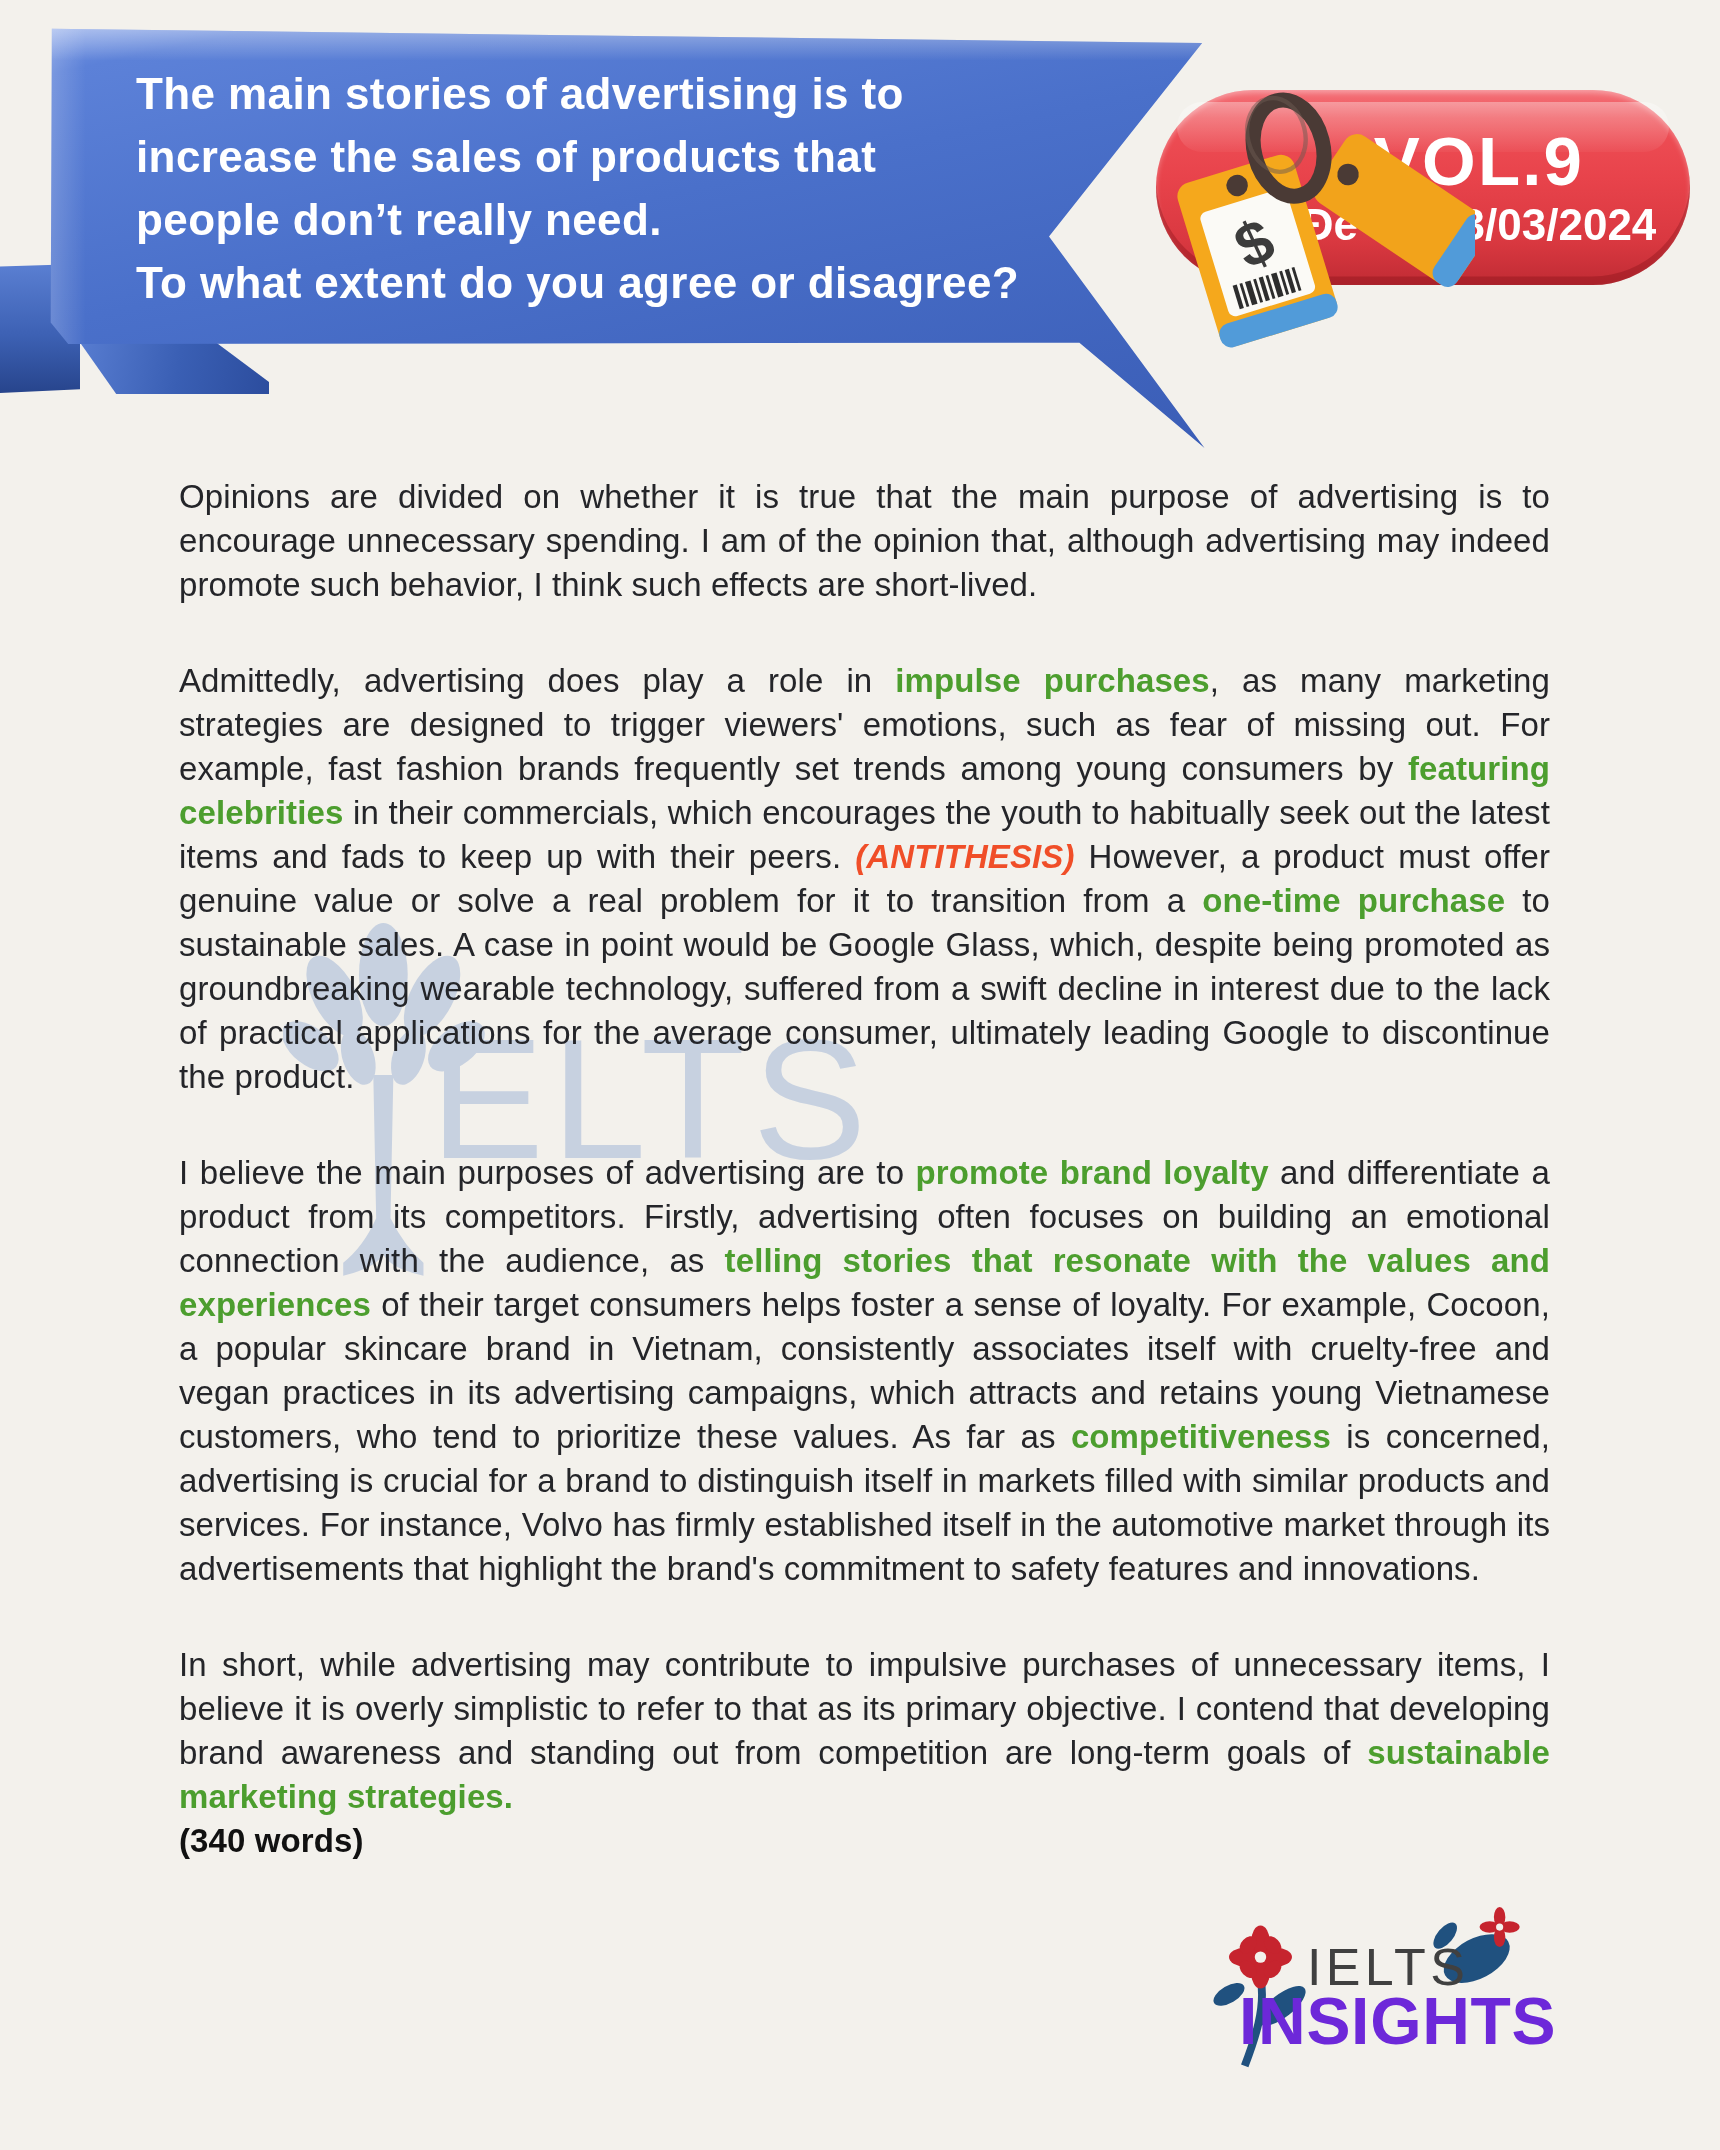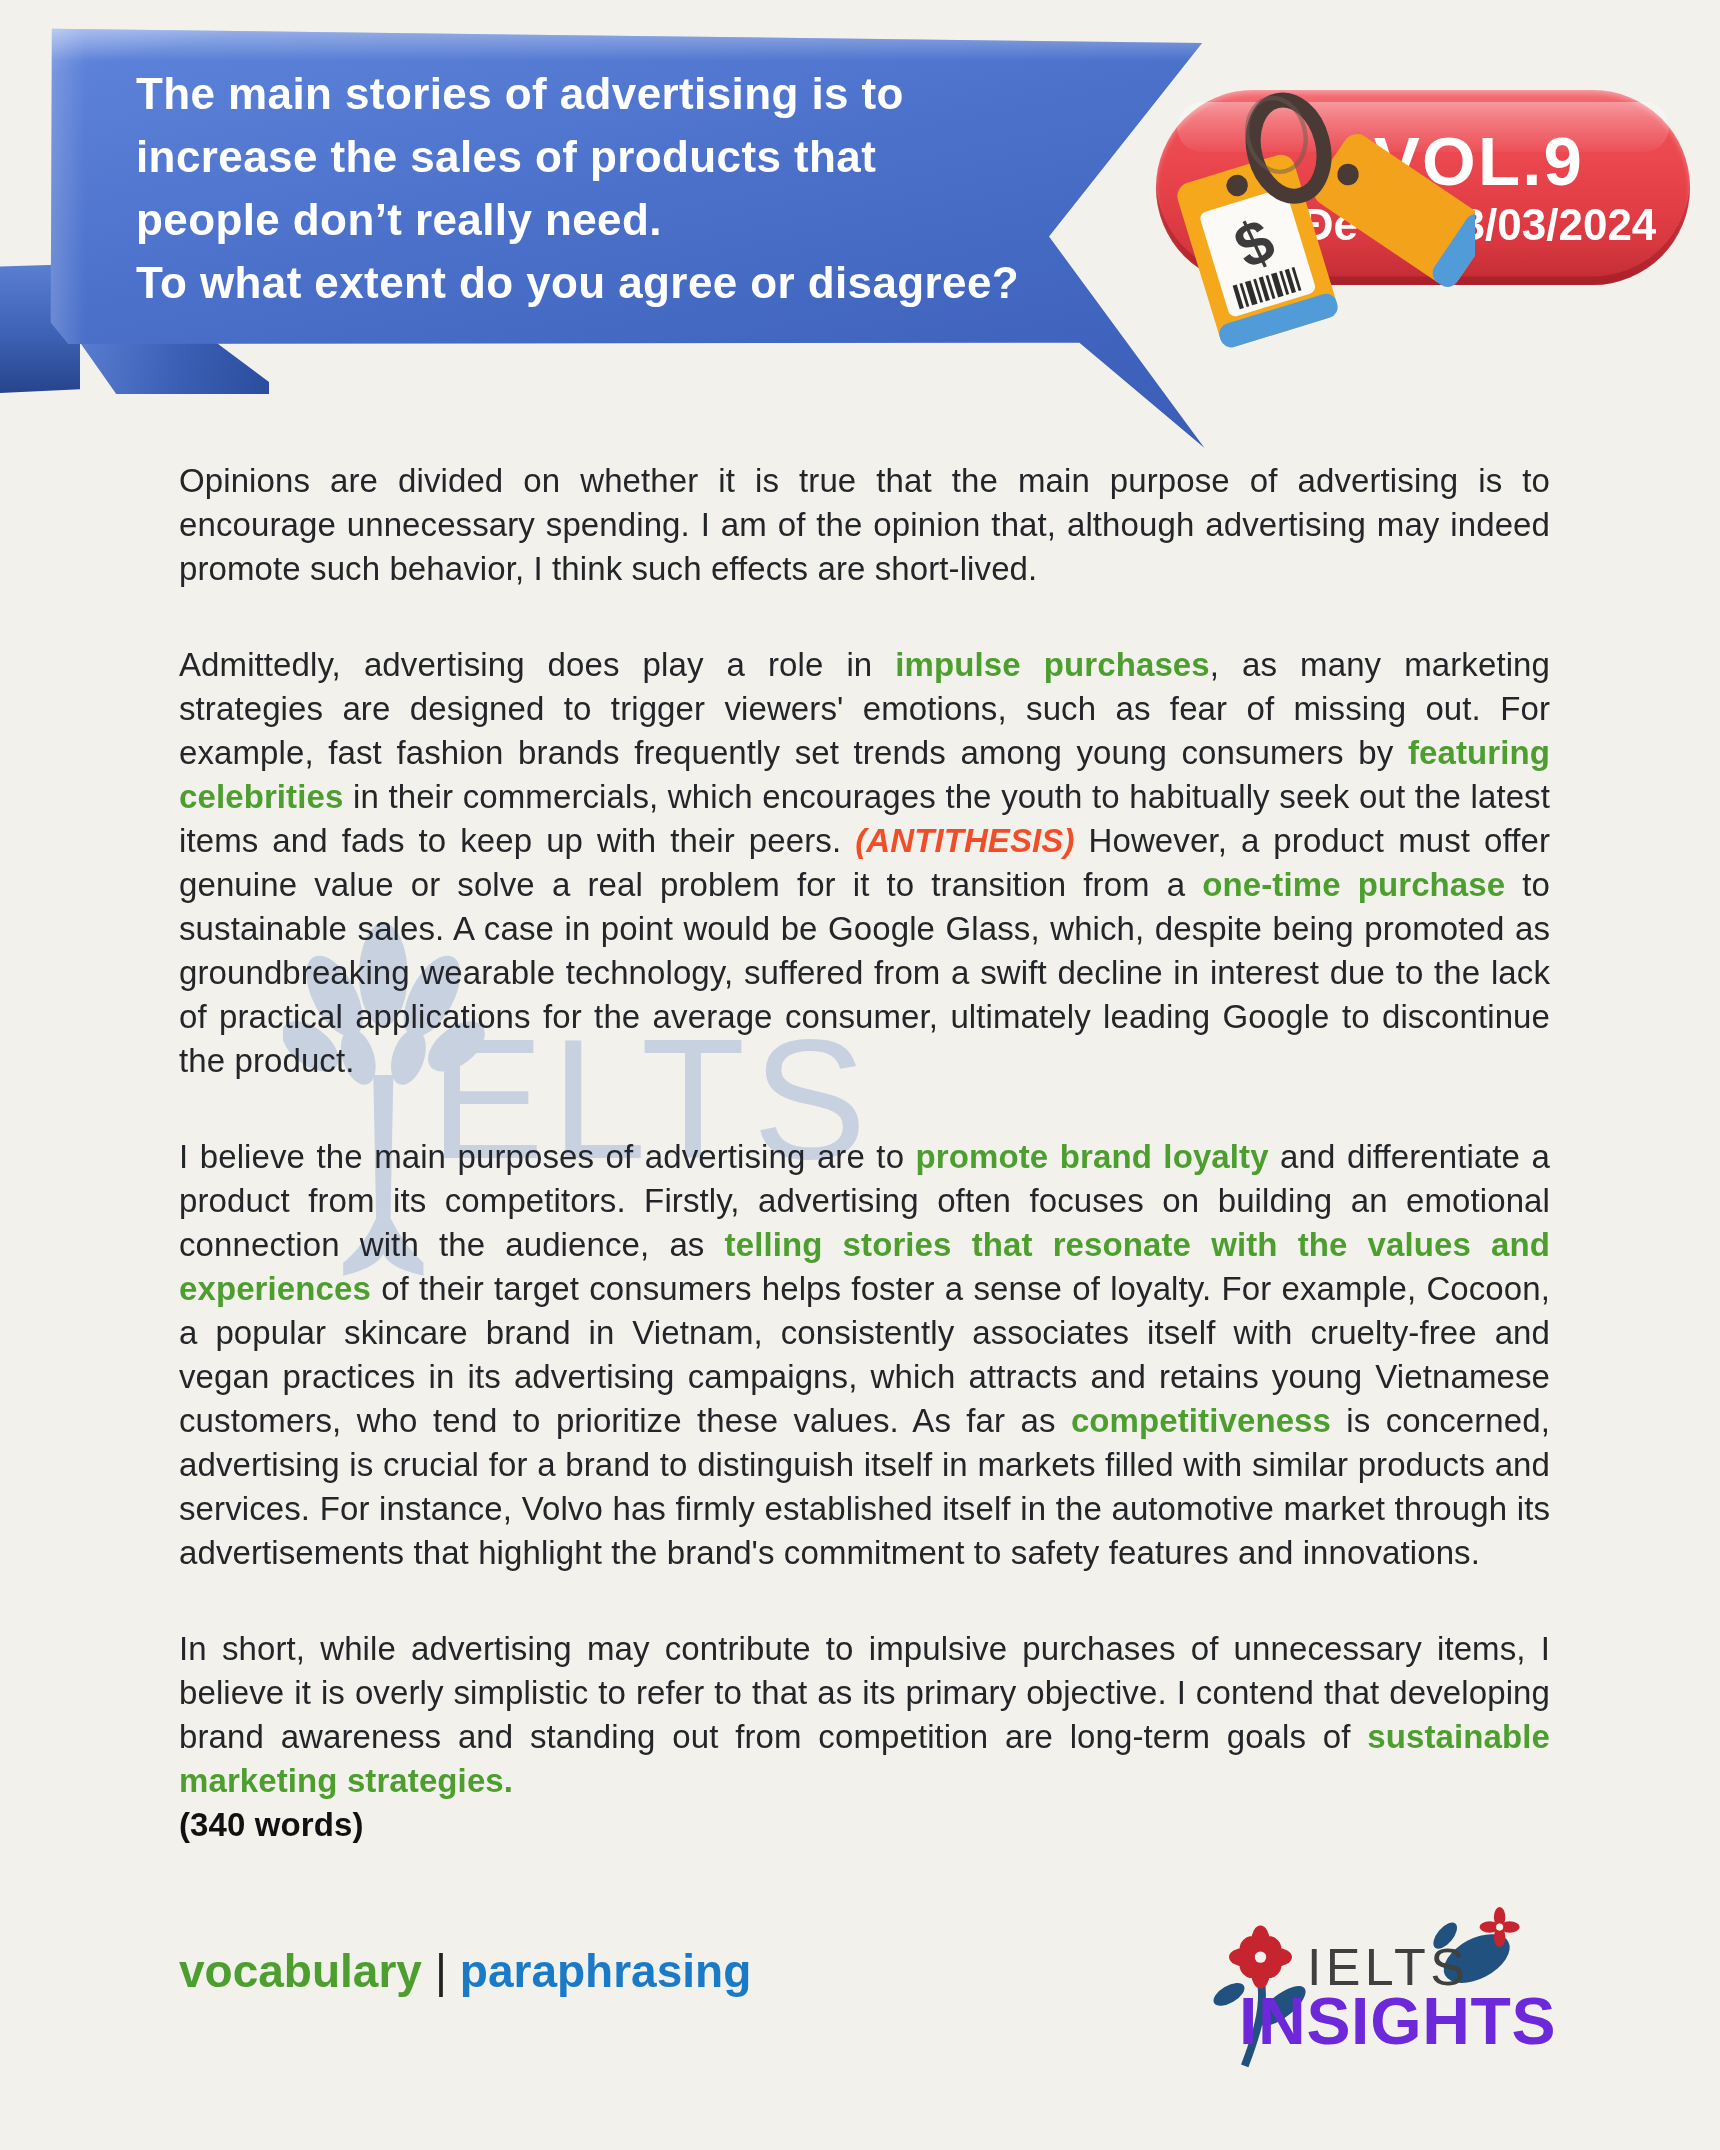--- a/index.html
+++ b/index.html
@@ -44,21 +44,21 @@
     flex-direction:column;align-items:center;justify-content:center;gap:5.7px;color:#fff;}
   .vol-number{font-size:69px;font-weight:800;letter-spacing:2.2px;line-height:69px;}
   .vol-date{font-size:44px;font-weight:600;line-height:46px;}
   .price-tags{position:absolute;left:1138px;top:85px;z-index:7;}
 
   
   .essay{position:absolute;left:179px;top:459px;width:1371px;z-index:2;
     color:#242529;font-size:33px;line-height:44px;font-weight:300;text-align:justify;
     letter-spacing:0.1px;}
   .para{margin:52px 0 0 0;}
-  .para:first-child{margin-top:0;}
+  .para:first-child{margin-top:16px;}
   .para.tight{margin-top:0;}
   .hl-green{color:#4c9e2e;font-weight:700;}
   .hl-orange{color:#f04e28;font-weight:700;font-style:italic;}
   .bold{font-weight:700;color:#111;}
 
   
   .footer-links{position:absolute;left:179px;top:1944px;z-index:3;font-size:46px;font-weight:700;}
   .link-vocab{color:#4c9e2e;}
   .link-sep{color:#222;font-weight:400;padding:0 13px;}
   .link-para{color:#1a7ac6;}
@@ -142,23 +142,20 @@
   </svg>
 
   <div class="essay">
       <p class="para"><span>Opinions are divided on whether it is true that the main purpose of advertising is to encourage unnecessary spending. I am of the opinion that, although advertising may indeed promote such behavior, I think such effects are short-lived.</span></p>
       <p class="para"><span>Admittedly, advertising does play a role in </span><span class="hl-green">impulse purchases</span><span>, as many marketing strategies are designed to trigger viewers' emotions, such as fear of missing out. For example, fast fashion brands frequently set trends among young consumers by </span><span class="hl-green">featuring celebrities</span><span> in their commercials, which encourages the youth to habitually seek out the latest items and fads to keep up with their peers. </span><span class="hl-orange">(ANTITHESIS)</span><span> However, a product must offer genuine value or solve a real problem for it to transition from a </span><span class="hl-green">one-time purchase</span><span> to sustainable sales. A case in point would be Google Glass, which, despite being promoted as groundbreaking wearable technology, suffered from a swift decline in interest due to the lack of practical applications for the average consumer, ultimately leading Google to discontinue the product.</span></p>
       <p class="para"><span>I believe the main purposes of advertising are to </span><span class="hl-green">promote brand loyalty</span><span> and differentiate a product from its competitors. Firstly, advertising often focuses on building an emotional connection with the audience, as </span><span class="hl-green">telling stories that resonate with the values and experiences</span><span> of their target consumers helps foster a sense of loyalty. For example, Cocoon, a popular skincare brand in Vietnam, consistently associates itself with cruelty-free and vegan practices in its advertising campaigns, which attracts and retains young Vietnamese customers, who tend to prioritize these values. As far as </span><span class="hl-green">competitiveness</span><span> is concerned, advertising is crucial for a brand to distinguish itself in markets filled with similar products and services. For instance, Volvo has firmly established itself in the automotive market through its advertisements that highlight the brand's commitment to safety features and innovations.</span></p>
       <p class="para"><span>In short, while advertising may contribute to impulsive purchases of unnecessary items, I believe it is overly simplistic to refer to that as its primary objective. I contend that developing brand awareness and standing out from competition are long-term goals of </span><span class="hl-green">sustainable marketing strategies.</span></p>
       <p class="para tight"><span class="bold">(340 words)</span></p>
     </div>
 
-  <div class="footer-links">
-    <span class="link-vocab">vocabulary</span><span class="link-sep">|</span><span class="link-para">paraphrasing</span>
-  </div>
 
   <div class="brand-logo">
     <svg class="logo-florals" width="416" height="179" viewBox="0 0 580 250">
 
       <g>
         <path d="M70 100 C 78 140 62 185 48 222" stroke="#20517f" stroke-width="11" fill="none"></path>
         <ellipse cx="100" cy="138" rx="40" ry="16" transform="rotate(-38 100 138)" fill="#20517f"></ellipse>
         <ellipse cx="26" cy="122" rx="24" ry="12" transform="rotate(-30 26 122)" fill="#20517f"></ellipse>
       </g>
 

